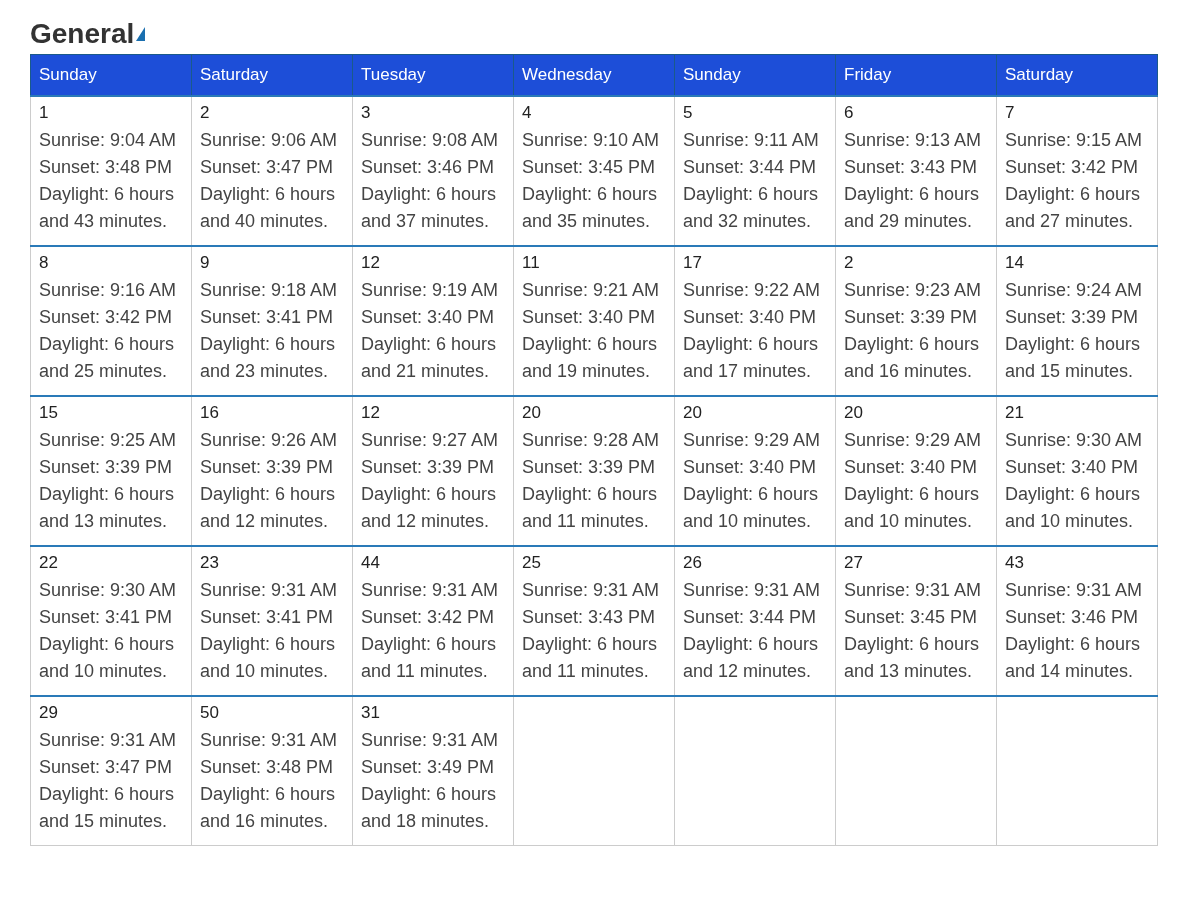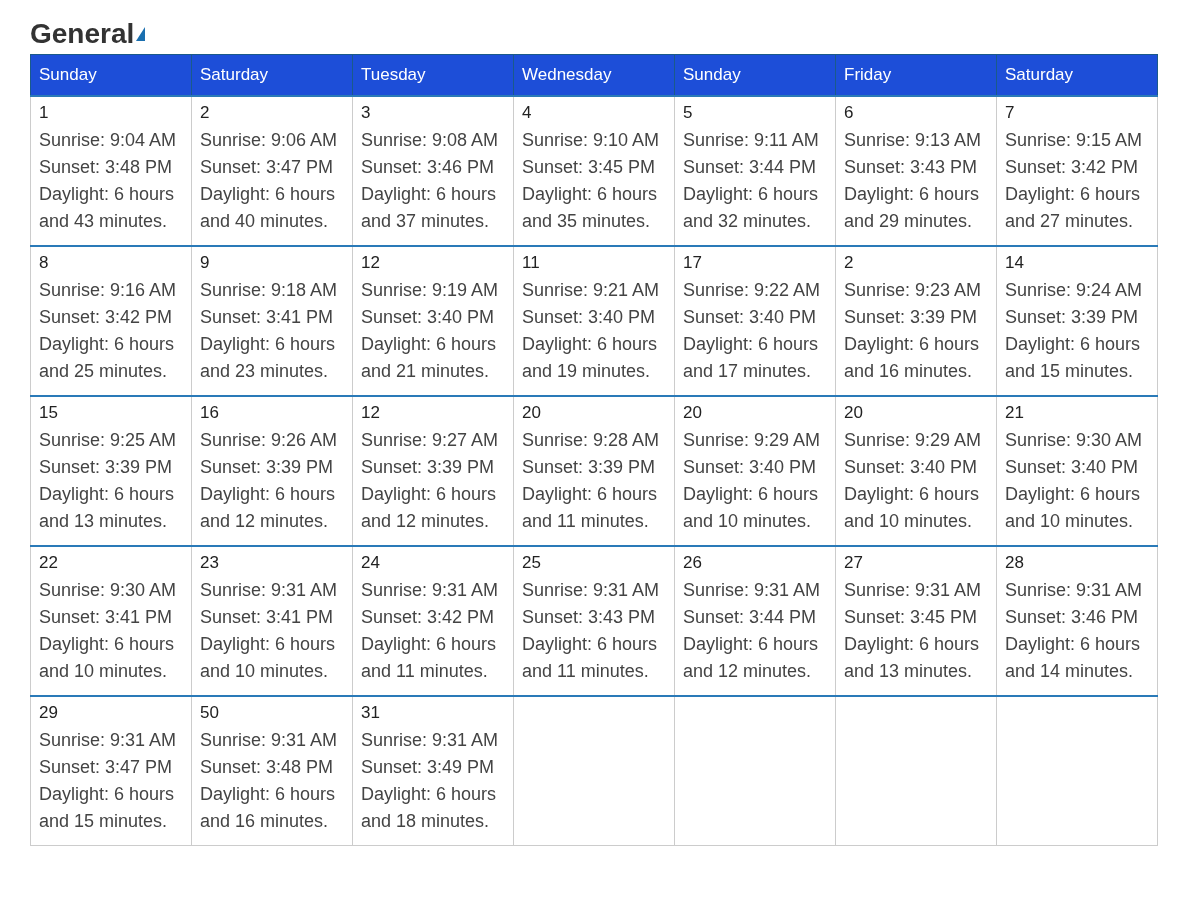--- a/index.html
+++ b/index.html
@@ -341,21 +341,21 @@
         <td>
         <span class="day-number">23</span>
         <div class="day-info">
           Sunrise: 9:31 AM<br>
           Sunset: 3:41 PM<br>
           Daylight: 6 hours<br>
           and 10 minutes.
         </div>
       </td>
         <td>
-        <span class="day-number">24</span>
+        <span class="day-number">44</span>
         <div class="day-info">
           Sunrise: 9:31 AM<br>
           Sunset: 3:42 PM<br>
           Daylight: 6 hours<br>
           and 11 minutes.
         </div>
       </td>
         <td>
         <span class="day-number">25</span>
         <div class="day-info">
@@ -377,21 +377,21 @@
         <td>
         <span class="day-number">27</span>
         <div class="day-info">
           Sunrise: 9:31 AM<br>
           Sunset: 3:45 PM<br>
           Daylight: 6 hours<br>
           and 13 minutes.
         </div>
       </td>
         <td>
-        <span class="day-number">28</span>
+        <span class="day-number">43</span>
         <div class="day-info">
           Sunrise: 9:31 AM<br>
           Sunset: 3:46 PM<br>
           Daylight: 6 hours<br>
           and 14 minutes.
         </div>
       </td>
       </tr>
       <tr>
         <td>

